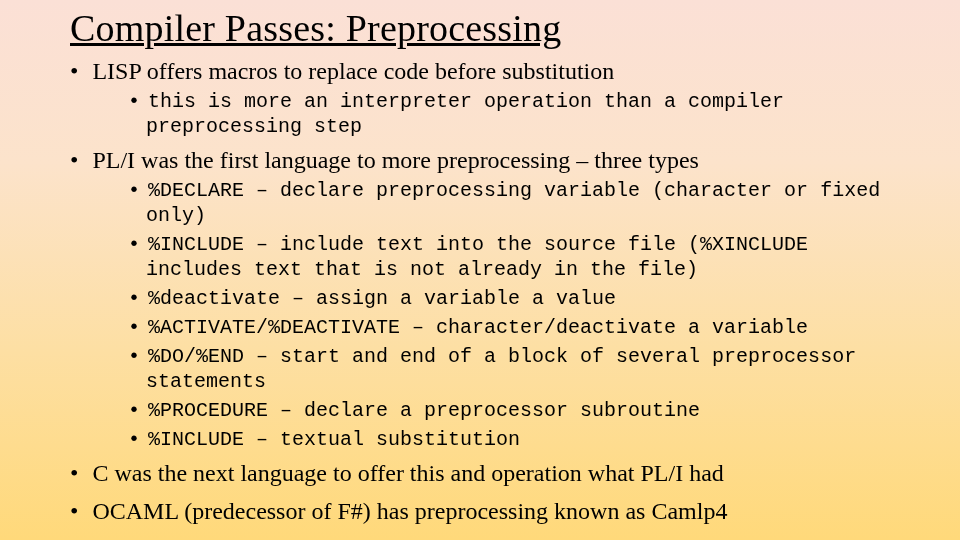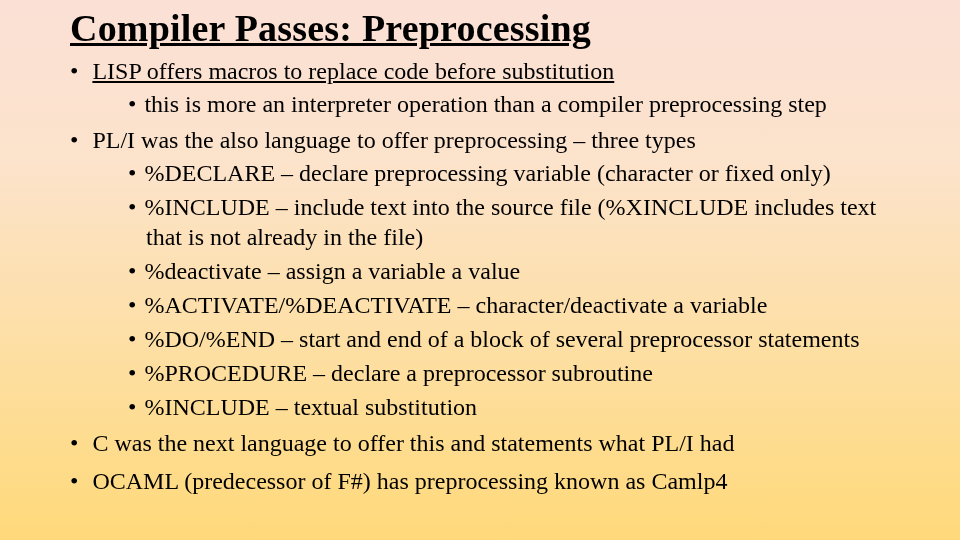--- a/index.html
+++ b/index.html
@@ -15,21 +15,21 @@
     color: #000;
   }
   .slide {
     padding: 0 70px 20px 70px;
     box-sizing: border-box;
     width: 100%;
     height: 100%;
   }
   .title {
     font-size: 38px;
-    font-weight: bold;
+    font-weight: normal;
     text-decoration: underline;
     margin: 6px 0 6px 0;
     letter-spacing: 0.2px;
   }
   ul {
     list-style: none;
     margin: 0;
     padding: 0;
   }
   .lvl1 > li {
@@ -40,64 +40,64 @@
     text-indent: -18px;
   }
   .lvl1 > li::before {
     content: "•";
     padding-right: 8px;
   }
   .lvl2 {
     margin: 2px 0 4px 40px;
   }
   .lvl2 > li {
-    font-size: 24px;
+    font-size: 20px;
     line-height: 1.25;
     margin: 0 0 4px 0;
     padding-left: 18px;
     text-indent: -18px;
+    font-family: Liberation Mono, monospace;
   }
   .lvl2 > li::before {
     content: "•";
     padding-right: 8px;
   }
   .underlined {
-    text-decoration: underline;
   }
 </style>
 </head>
 <body>
 
 <div class="slide">
   <div class="title">Compiler Passes:  Preprocessing</div>
 
   <ul class="lvl1">
 
     <li>
       <span class="underlined">LISP offers macros to replace code before substitution</span>
       <ul class="lvl2">
         <li><span>this is more an interpreter operation than a compiler preprocessing step</span></li>
       </ul>
     </li>
 
     <li>
-      <span>PL/I was the also language to offer preprocessing – three types</span>
+      <span>PL/I was the first language to more preprocessing – three types</span>
       <ul class="lvl2">
         <li><span>%DECLARE – declare preprocessing variable (character or fixed only)</span></li>
         <li><span>%INCLUDE – include text into the source file (%XINCLUDE includes text that is not already in the file)</span></li>
         <li><span>%deactivate – assign a variable a value</span></li>
         <li><span>%ACTIVATE/%DEACTIVATE – character/deactivate a variable</span></li>
         <li><span>%DO/%END – start and end of a block of several preprocessor statements</span></li>
         <li><span>%PROCEDURE – declare a preprocessor subroutine</span></li>
         <li><span>%INCLUDE – textual substitution</span></li>
       </ul>
     </li>
 
     <li>
-      <span>C was the next language to offer this and statements what PL/I had</span>
+      <span>C was the next language to offer this and operation what PL/I had</span>
     </li>
 
     <li>
       <span>OCAML (predecessor of F#) has preprocessing known as Camlp4</span>
     </li>
 
   </ul>
 </div>
 
 </body></html>

